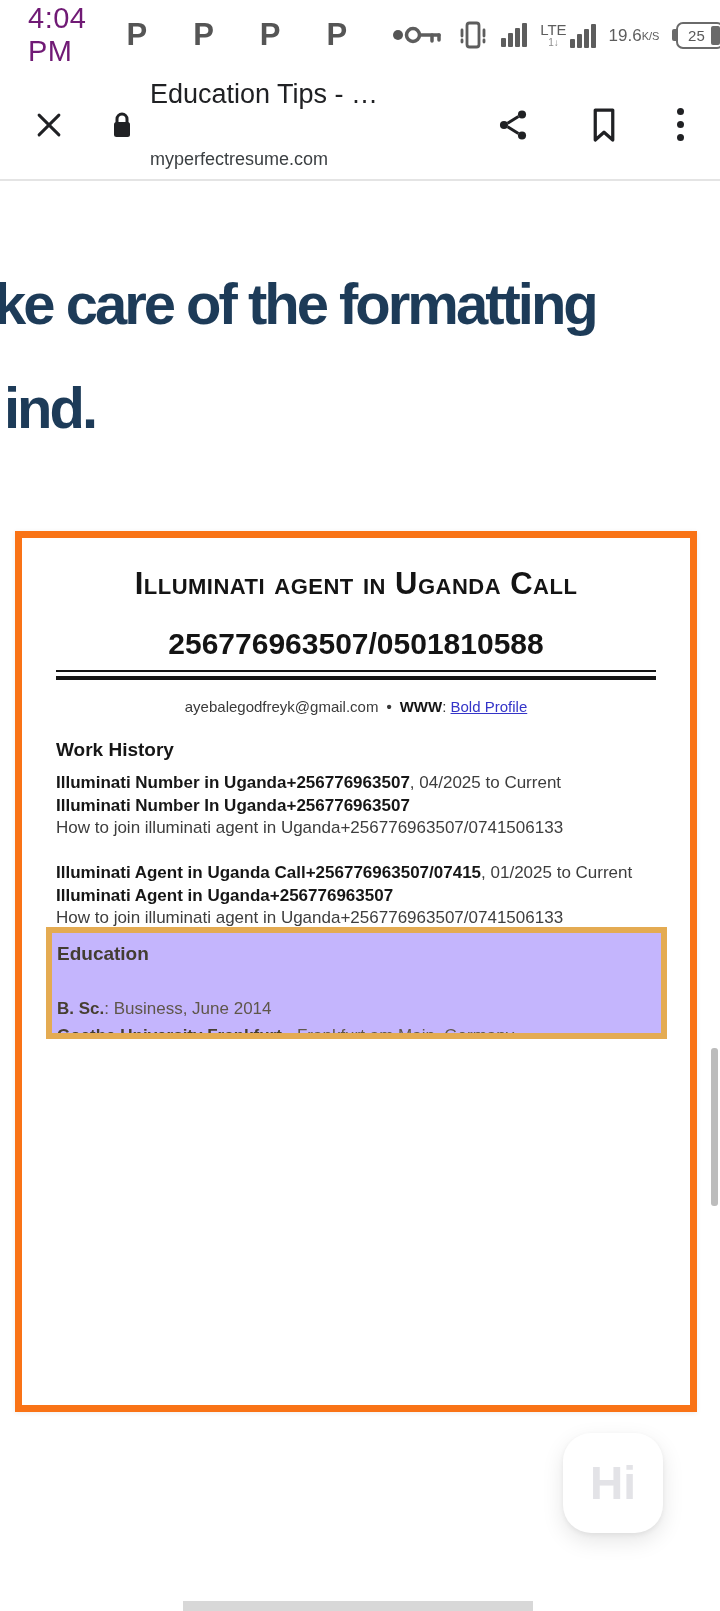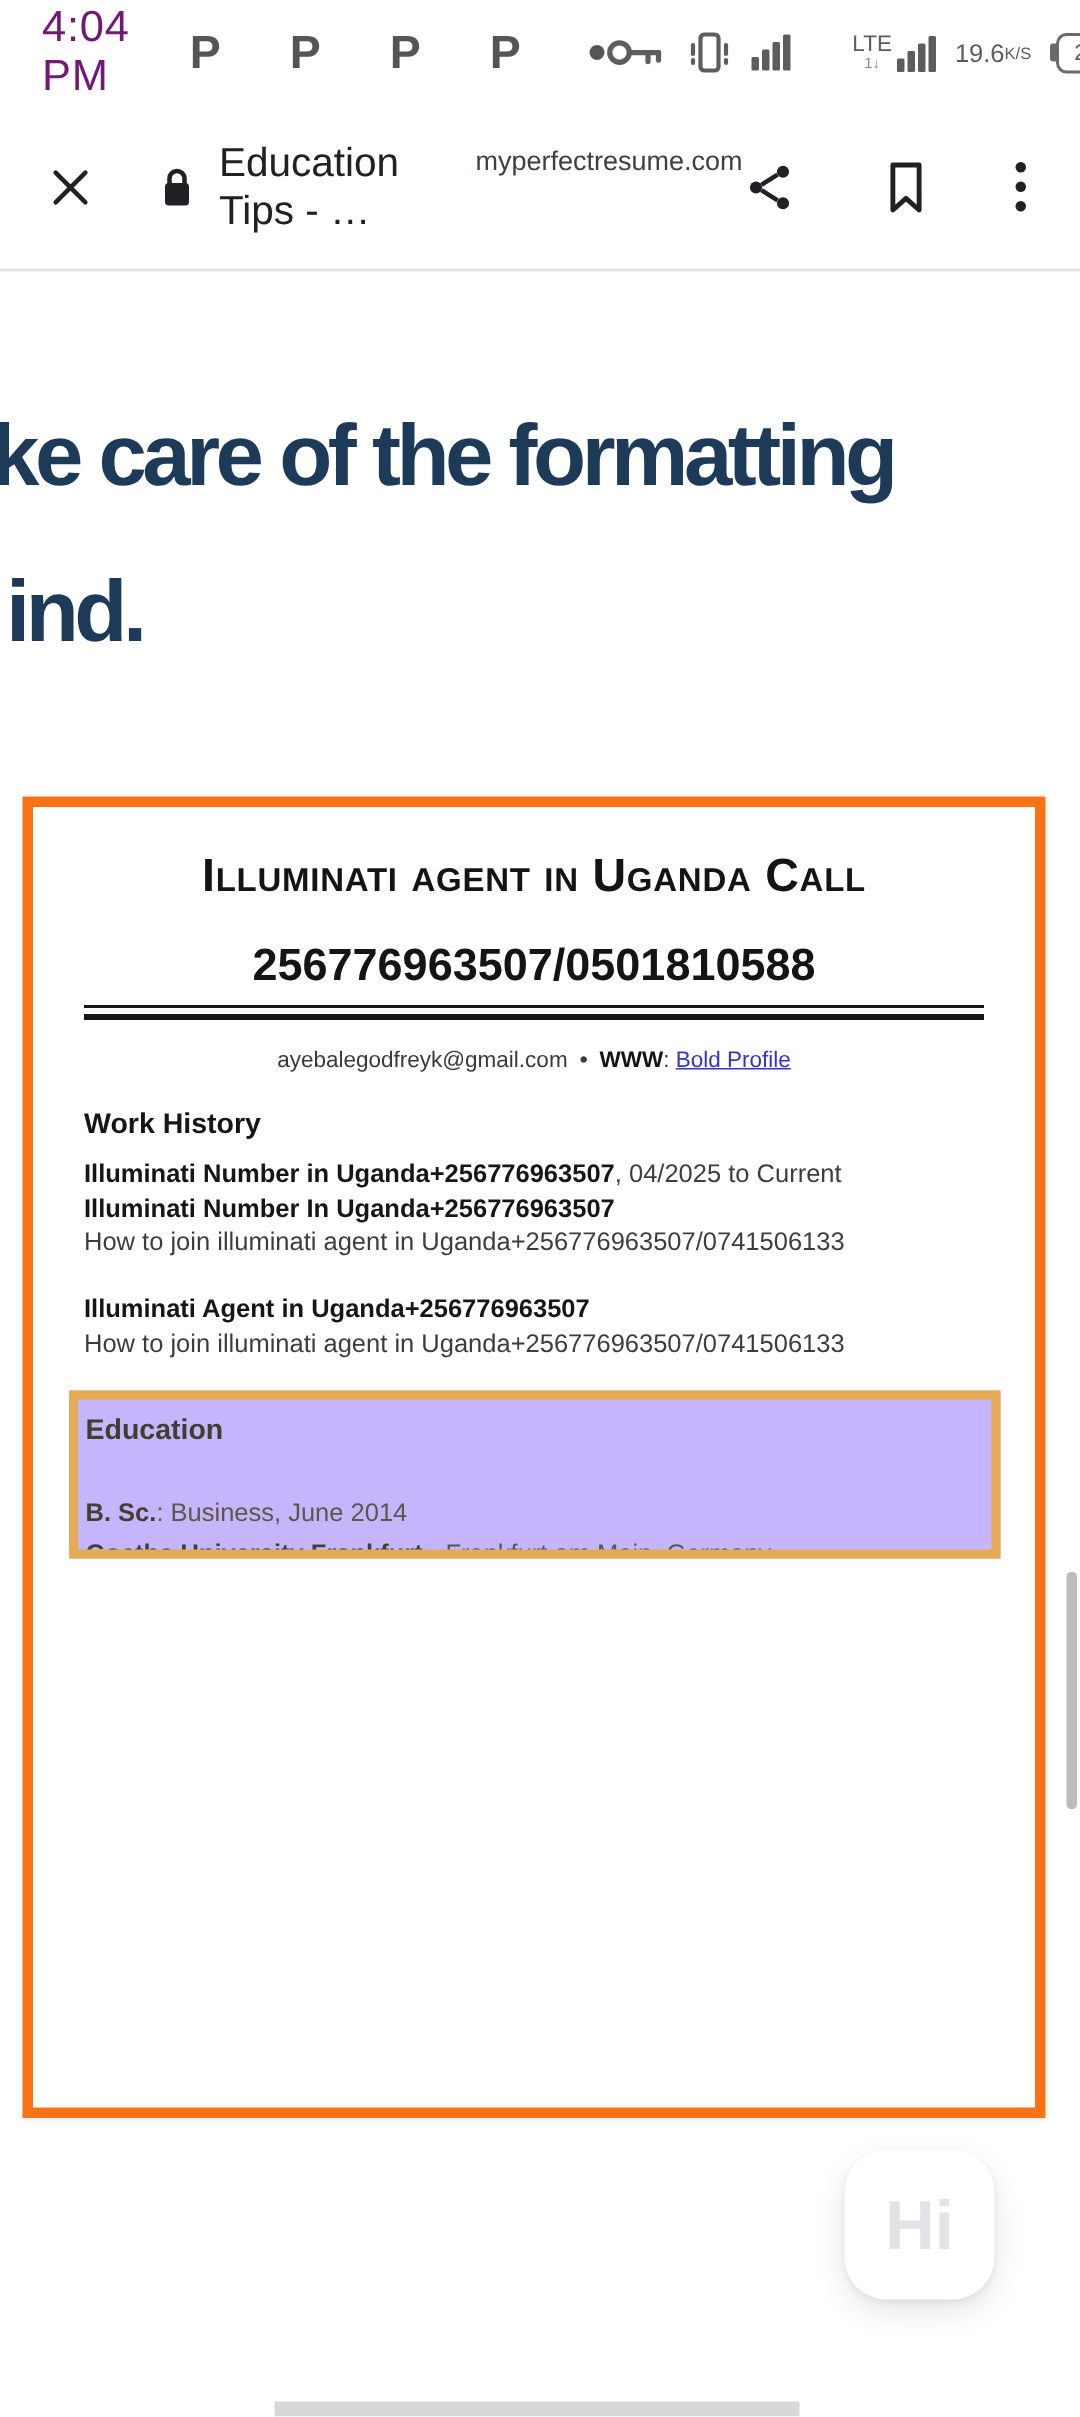--- a/index.html
+++ b/index.html
@@ -13,21 +13,21 @@
     position:absolute; top:0; left:0; width:720px; height:70px;
     display:flex; align-items:center; padding:0 10px 0 28px; color:#5d5d5d;
   }
   .sb-time { font-size:29px; color:#701a75; letter-spacing:0.5px; }
   .sb-notifs { display:flex; align-items:center; margin-left:40px; gap:46px; }
   .sb-p { font-size:31px; font-weight:700; color:#555; }
   .sb-dot { width:10px; height:10px; border-radius:50%; background:#555; }
   .sb-right { margin-left:auto; display:flex; align-items:center; gap:13px; }
   .bars { display:flex; align-items:flex-end; gap:2px; }
   .bars i { display:block; width:5px; background:#5d5d5d; border-radius:1px; }
-  .lte-wrap { display:flex; align-items:flex-end; gap:3px;margin-left:28px; }
+  .lte-wrap { display:flex; align-items:flex-end; gap:3px; }
   .lte-col { display:flex; flex-direction:column; align-items:center; line-height:1; }
   .lte-label { font-size:15px; color:#5d5d5d; }
   .lte-sub { font-size:10px; color:#8a8a8a; margin-top:1px; }
   .rate-col { display:flex; flex-direction:row; align-items:center; line-height:1; color:#5d5d5d; }
   .rate-val { font-size:17px; }
   .rate-unit { font-size:11px; margin-top:2px; }
   .battery { display:flex; align-items:center; }
   .batt-nub { width:4px; height:12px; background:#6a6a6a; border-radius:2px 0 0 2px; }
   .batt-body {
     width:48px; height:27px; border:2.5px solid #6a6a6a; border-radius:7px;
@@ -36,21 +36,21 @@
   .batt-text { font-size:15px; color:#5a5a5a; margin-right:8px; }
   .batt-fill { position:absolute; right:2px; top:2px; bottom:2px; width:9px; background:#6a6a6a; border-radius:2px; }
   
   .toolbar {
     position:absolute; top:70px; left:0; width:720px; height:111px;
     background:#fff; border-bottom:2px solid #e4e4e4;
     display:flex; align-items:center;
   }
   .tb-close { margin-left:30px; width:38px; height:38px; display:flex; align-items:center; justify-content:center; }
   .tb-lock { margin-left:42px; display:flex; align-items:center; }
-  .tb-titles { margin-left:16px; display:flex; flex-direction:row; line-height:1.15; min-width:260px;gap:35px; }
+  .tb-titles { margin-left:16px; display:flex; flex-direction:column; line-height:1.15; min-width:260px;gap:35px; }
   .tb-title { font-size:27px; color:#202124; }
   .tb-url { font-size:18px; color:#3c4043; margin-top:4px; }
   .tb-actions { margin-left:auto; display:flex; align-items:center; gap:58px; margin-right:36px; }
   .dots { display:flex; flex-direction:column; gap:6px; }
   .dots i { width:7px; height:7px; border-radius:50%; background:#202124; }
   
   .headline {
     position:absolute; top:252px; left:-6px; width:760px;
     font-size:58px; font-weight:600; letter-spacing:-3px;
     color:#1d3b58; line-height:104px; white-space:nowrap;
@@ -220,20 +220,21 @@
 
   <div class="wh-heading">Work History</div>
 
   <div class="entry entry-1">
     <div><span class="b">Illuminati Number in Uganda+256776963507</span><span>, 04/2025 to Current</span></div>
     <div class="b">Illuminati Number In Uganda+256776963507</div>
     <div>How to join illuminati agent in Uganda+256776963507/0741506133</div>
   </div>
 
   <div class="entry entry-2">
+    <div><span class="b">Illuminati Agent in Uganda Call+256776963507/07415</span><span>, 01/2025 to Current</span></div>
     <div class="b">Illuminati Agent in Uganda+256776963507</div>
     <div>How to join illuminati agent in Uganda+256776963507/0741506133</div>
   </div>
 
   <div class="edu-box">
     <div class="edu-heading">Education</div>
     <div class="edu-line edu-degree"><span class="b">B. Sc.</span><span>: Business, June 2014</span></div>
     <div class="edu-line edu-school"><span class="b">Goethe University Frankfurt</span><span> - Frankfurt am Main, Germany</span></div>
   </div>
 </div>

